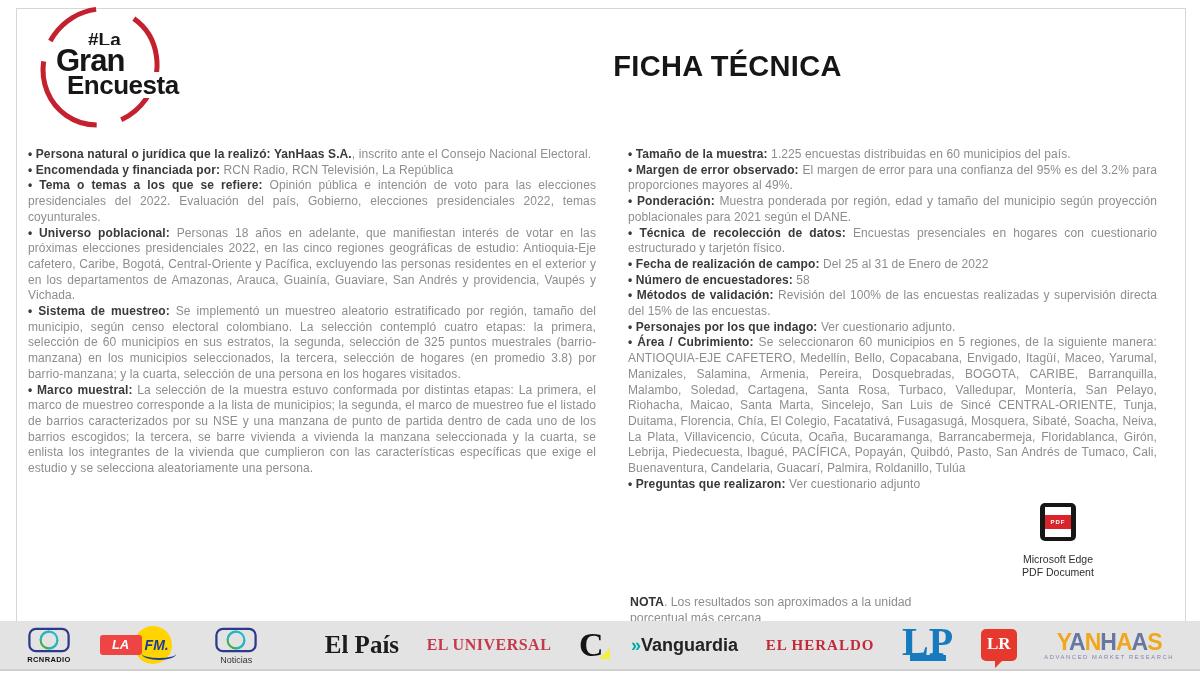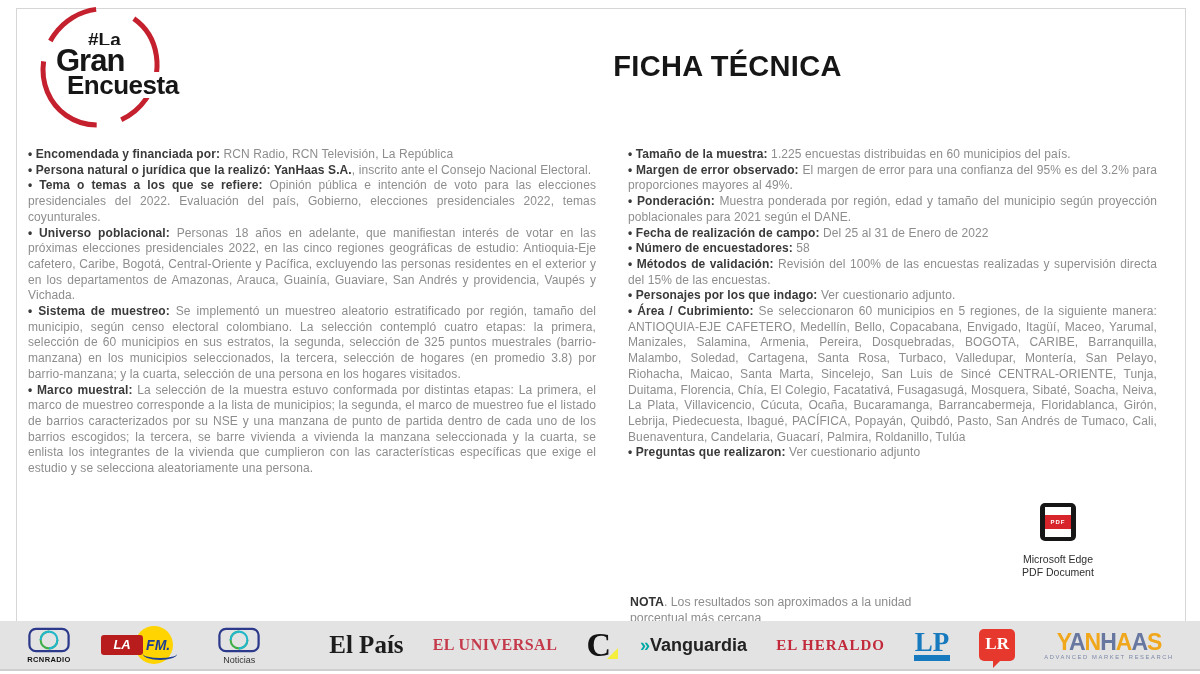--- a/index.html
+++ b/index.html
@@ -49,32 +49,32 @@
     border-bottom:2px solid #cfcfcf;display:flex;align-items:center;
     justify-content:space-between;padding:0 26px;box-sizing:border-box;}
   .flogo{display:flex;flex-direction:column;align-items:center;justify-content:center;}
   .rcncap{font-size:7.5px;font-weight:bold;color:#111;letter-spacing:0.4px;margin-top:1px;}
   .noticap{font-size:9px;font-weight:normal;color:#333;margin-top:1px;}
 
   .lafm{position:relative;width:86px;height:42px;}
   .fm-circle{position:absolute;left:34px;top:2px;width:38px;height:38px;background:#ffd400;border-radius:50%;}
   .fm-swoosh{position:absolute;left:42px;top:24px;width:34px;height:10px;border-bottom:2.5px solid #1d3e93;border-radius:50%;}
   .fm-text{position:absolute;left:45px;top:13px;color:#1d3e93;font-weight:bold;font-style:italic;font-size:14px;}
-  .la-box{position:absolute;left:0;top:11px;width:42px;height:20px;background:#b91c1c;border-radius:3px;
+  .la-box{position:absolute;left:0;top:11px;width:42px;height:20px;background:#ef4444;border-radius:3px;
     color:#fff;font-weight:bold;font-style:italic;font-size:13px;text-align:center;line-height:20px;}
 
   .elpais{font-family:"Liberation Serif",serif;font-size:25px;font-weight:bold;color:#1c1c1c;margin-left:38px;}
   .eluni{font-family:"Liberation Serif",serif;font-size:16px;font-weight:bold;color:#c43a4b;letter-spacing:0.5px;}
   .colom{position:relative;font-family:"Liberation Serif",serif;font-size:34px;font-weight:bold;color:#141414;line-height:34px;}
   .colom-tri{position:absolute;right:-7px;bottom:3px;width:0;height:0;
     border-left:11px solid transparent;border-bottom:11px solid #f4ef3c;}
   .vang{font-size:18px;font-weight:bold;color:#222;white-space:nowrap;}
   .vang-chev{color:#00a9a5;}
   .eh{font-family:"Liberation Serif",serif;font-size:15px;font-weight:bold;color:#c2293a;letter-spacing:1px;}
-  .lp-text{font-family:"Liberation Serif",serif;font-size:27px;font-weight:bold;color:#1779be;line-height:24px;}
+  .lp-text{font-family:"Liberation Serif",serif;font-size:40px;font-weight:bold;color:#1779be;line-height:24px;}
   .lp-bar{width:36px;height:6px;background:#1779be;margin:1px auto 0;}
   .lr{position:relative;width:36px;height:32px;background:#e6382c;border-radius:5px;color:#fff;
     font-family:"Liberation Serif",serif;font-weight:bold;font-size:17px;text-align:center;line-height:30px;}
   .lr-tail{position:absolute;bottom:-7px;left:14px;width:0;height:0;
     border-right:9px solid transparent;border-top:9px solid #e6382c;}
   .yh-letters{font-size:23px;font-weight:bold;letter-spacing:-1px;line-height:22px;white-space:nowrap;}
   .c-o{color:#f0a71c;} .c-b{color:#67779f;}
   .yh-tag{font-size:5.8px;letter-spacing:1.6px;color:#7d88a8;margin-top:1px;white-space:nowrap;}
 </style>
 </head>
@@ -87,32 +87,33 @@
     <ellipse cx="66" cy="63" rx="59" ry="56" fill="none" stroke="#c5202e" stroke-width="5" pathLength="100" stroke-dasharray="34 7 26 6 16 11" transform="rotate(-55 66 63)"></ellipse>
   </svg>
   <span class="logo-line logo-l1">#La</span>
   <span class="logo-line logo-l2">Gran</span>
   <span class="logo-line logo-l3">Encuesta</span>
 </div>
 
 <div class="title">FICHA TÉCNICA</div>
 
 <div class="col col-left">
+  <p class="item"><span class="dot">•</span> <span class="lbl">Persona natural o jurídica que la realizó: YanHaas S.A.</span><span class="txt">, inscrito ante el Consejo Nacional Electoral.</span></p>
   <p class="item"><span class="dot">•</span> <span class="lbl">Encomendada y financiada por:</span><span class="txt"> RCN Radio, RCN Televisión, La República</span></p>
-  <p class="item"><span class="dot">•</span> <span class="lbl">Persona natural o jurídica que la realizó: YanHaas S.A.</span><span class="txt">, inscrito ante el Consejo Nacional Electoral.</span></p>
   <p class="item"><span class="dot">•</span> <span class="lbl">Tema o temas a los que se refiere:</span><span class="txt"> Opinión pública e intención de voto para las elecciones presidenciales del 2022. Evaluación del país, Gobierno, elecciones presidenciales 2022, temas coyunturales.</span></p>
   <p class="item"><span class="dot">•</span> <span class="lbl">Universo poblacional:</span><span class="txt"> Personas 18 años en adelante, que manifiestan interés de votar en las próximas elecciones presidenciales 2022, en las cinco regiones geográficas de estudio: Antioquia-Eje cafetero, Caribe, Bogotá, Central-Oriente y Pacífica, excluyendo las personas residentes en el exterior y en los departamentos de Amazonas, Arauca, Guainía, Guaviare, San Andrés y providencia, Vaupés y Vichada.</span></p>
   <p class="item"><span class="dot">•</span> <span class="lbl">Sistema de muestreo:</span><span class="txt"> Se implementó un muestreo aleatorio estratificado por región, tamaño del municipio, según censo electoral colombiano. La selección contempló cuatro etapas: la primera, selección de 60 municipios en sus estratos, la segunda, selección de 325 puntos muestrales (barrio-manzana) en los municipios seleccionados, la tercera, selección de hogares (en promedio 3.8) por barrio-manzana; y la cuarta, selección de una persona en los hogares visitados.</span></p>
   <p class="item"><span class="dot">•</span> <span class="lbl">Marco muestral:</span><span class="txt"> La selección de la muestra estuvo conformada por distintas etapas: La primera, el marco de muestreo corresponde a la lista de municipios; la segunda, el marco de muestreo fue el listado de barrios caracterizados por su NSE y una manzana de punto de partida dentro de cada uno de los barrios escogidos; la tercera, se barre vivienda a vivienda la manzana seleccionada y la cuarta, se enlista los integrantes de la vivienda que cumplieron con las características específicas que exige el estudio y se selecciona aleatoriamente una persona.</span></p>
 </div>
 
 <div class="col col-right">
   <p class="item"><span class="dot">•</span> <span class="lbl">Tamaño de la muestra:</span><span class="txt"> 1.225 encuestas distribuidas en 60 municipios del país.</span></p>
   <p class="item"><span class="dot">•</span> <span class="lbl">Margen de error observado:</span><span class="txt"> El margen de error para una confianza del 95% es del 3.2% para proporciones mayores al 49%.</span></p>
   <p class="item"><span class="dot">•</span> <span class="lbl">Ponderación:</span><span class="txt"> Muestra ponderada por región, edad y tamaño del municipio según proyección poblacionales para 2021 según el DANE.</span></p>
+  <p class="item"><span class="dot">•</span> <span class="lbl">Técnica de recolección de datos:</span><span class="txt"> Encuestas presenciales en hogares con cuestionario estructurado y tarjetón físico.</span></p>
   <p class="item"><span class="dot">•</span> <span class="lbl">Fecha de realización de campo:</span><span class="txt"> Del 25 al 31 de Enero de 2022</span></p>
   <p class="item"><span class="dot">•</span> <span class="lbl">Número de encuestadores:</span><span class="txt"> 58</span></p>
   <p class="item"><span class="dot">•</span> <span class="lbl">Métodos de validación:</span><span class="txt"> Revisión del 100% de las encuestas realizadas y supervisión directa del 15% de las encuestas.</span></p>
   <p class="item"><span class="dot">•</span> <span class="lbl">Personajes por los que indago:</span><span class="txt"> Ver cuestionario adjunto.</span></p>
   <p class="item"><span class="dot">•</span> <span class="lbl">Área / Cubrimiento:</span><span class="txt"> Se seleccionaron 60 municipios en 5 regiones, de la siguiente manera: ANTIOQUIA-EJE CAFETERO, Medellín, Bello, Copacabana, Envigado, Itagüí, Maceo, Yarumal, Manizales, Salamina, Armenia, Pereira, Dosquebradas, BOGOTA, CARIBE, Barranquilla, Malambo, Soledad, Cartagena, Santa Rosa, Turbaco, Valledupar, Montería, San Pelayo, Riohacha, Maicao, Santa Marta, Sincelejo, San Luis de Sincé CENTRAL-ORIENTE, Tunja, Duitama, Florencia, Chía, El Colegio, Facatativá, Fusagasugá, Mosquera, Sibaté, Soacha, Neiva, La Plata, Villavicencio, Cúcuta, Ocaña, Bucaramanga, Barrancabermeja, Floridablanca, Girón, Lebrija, Piedecuesta, Ibagué, PACÍFICA, Popayán, Quibdó, Pasto, San Andrés de Tumaco, Cali, Buenaventura, Candelaria, Guacarí, Palmira, Roldanillo, Tulúa</span></p>
   <p class="item"><span class="dot">•</span> <span class="lbl">Preguntas que realizaron:</span><span class="txt"> Ver cuestionario adjunto</span></p>
 </div>
 
 <div class="pdf">
   <div class="pdf-icon">

